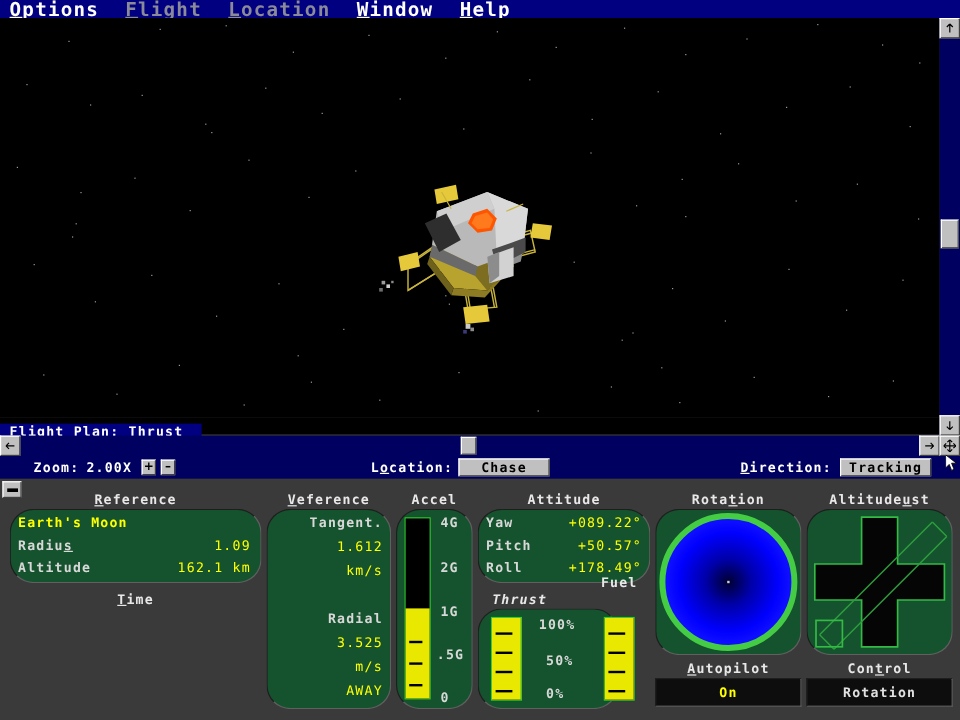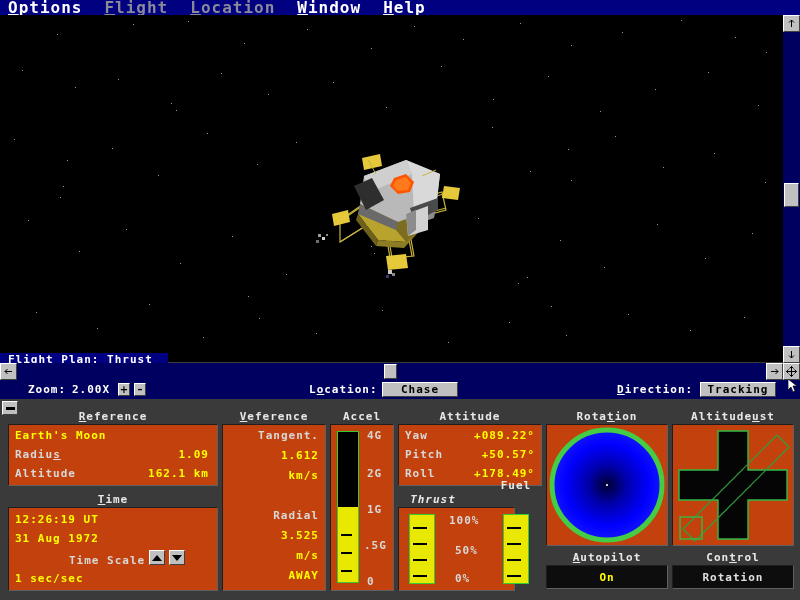--- a/index.html
+++ b/index.html
@@ -197,42 +197,43 @@
     font-size: 11px;
     font-weight: bold;
     letter-spacing: 1px;
     text-align: center;
     white-space: nowrap;
   }
   .grp-title .acc { text-decoration: underline; }
 
   .box {
     position: absolute;
-    background: #c2410c;
+    background: #14532d;
     border-top: 1px solid #1e1e1e;
     border-left: 1px solid #1e1e1e;
     border-right: 1px solid #606060;
     border-bottom: 1px solid #606060;
     box-sizing: border-box;
+    border-radius: 20px;
   }
 
   .row-lab {
     position: absolute;
     color: #d8d8d8;
     font-size: 11px;
     font-weight: bold;
     letter-spacing: 1px;
     white-space: nowrap;
   }
   .row-lab .acc { text-decoration: underline; }
   .row-val {
     position: absolute;
     color: #ffff00;
     font-size: 11px;
-    font-weight: bold;
+    font-weight: normal;
     letter-spacing: 1px;
     white-space: nowrap;
     text-align: right;
   }
   .val-left {
     position: absolute;
     color: #ffff00;
     font-size: 11px;
     font-weight: bold;
     letter-spacing: 1px;
@@ -515,32 +516,20 @@
     <div class="grp-title" style="left:8px;top:11px;width:210px;"><span class="acc">R</span><span>eference</span></div>
     <div class="box" style="left:8px;top:25px;width:210px;height:62px;">
       <div class="val-left" style="left:6px;top:4px;">Earth's Moon</div>
       <div class="row-lab" style="left:6px;top:23px;"><span>Radiu</span><span class="acc">s</span></div>
       <div class="row-val" style="right:8px;top:23px;">1.09</div>
       <div class="row-lab" style="left:6px;top:42px;">Altitude</div>
       <div class="row-val" style="right:8px;top:42px;">162.1 km</div>
     </div>
 
     <div class="grp-title" style="left:8px;top:94px;width:210px;"><span class="acc">T</span><span>ime</span></div>
-    <div class="box" style="left:8px;top:108px;width:210px;height:84px;">
-      <div class="val-left" style="left:6px;top:5px;">12:26:19 UT</div>
-      <div class="val-left" style="left:6px;top:24px;">31 Aug 1972</div>
-      <div class="row-lab" style="left:60px;top:46px;">Time Scale</div>
-      <div class="spin-btn" style="left:140px;top:42px;">
-          <span class="tri-up"></span>
-        </div>
-      <div class="spin-btn" style="left:160px;top:42px;">
-          <span class="tri-dn"></span>
-        </div>
-      <div class="val-left" style="left:6px;top:64px;">1 sec/sec</div>
-    </div>
 
     <div class="grp-title" style="left:222px;top:11px;width:104px;"><span class="acc">V</span><span>eference</span></div>
     <div class="box" style="left:222px;top:25px;width:104px;height:167px;">
       <div class="row-lab" style="right:6px;top:4px;">Tangent.</div>
       <div class="row-val" style="right:6px;top:24px;">1.612</div>
       <div class="row-val" style="right:6px;top:44px;">km/s</div>
       <div class="row-lab" style="right:6px;top:84px;">Radial</div>
       <div class="row-val" style="right:6px;top:104px;">3.525</div>
       <div class="row-val" style="right:6px;top:124px;">m/s</div>
       <div class="row-val" style="right:6px;top:144px;">AWAY</div>

